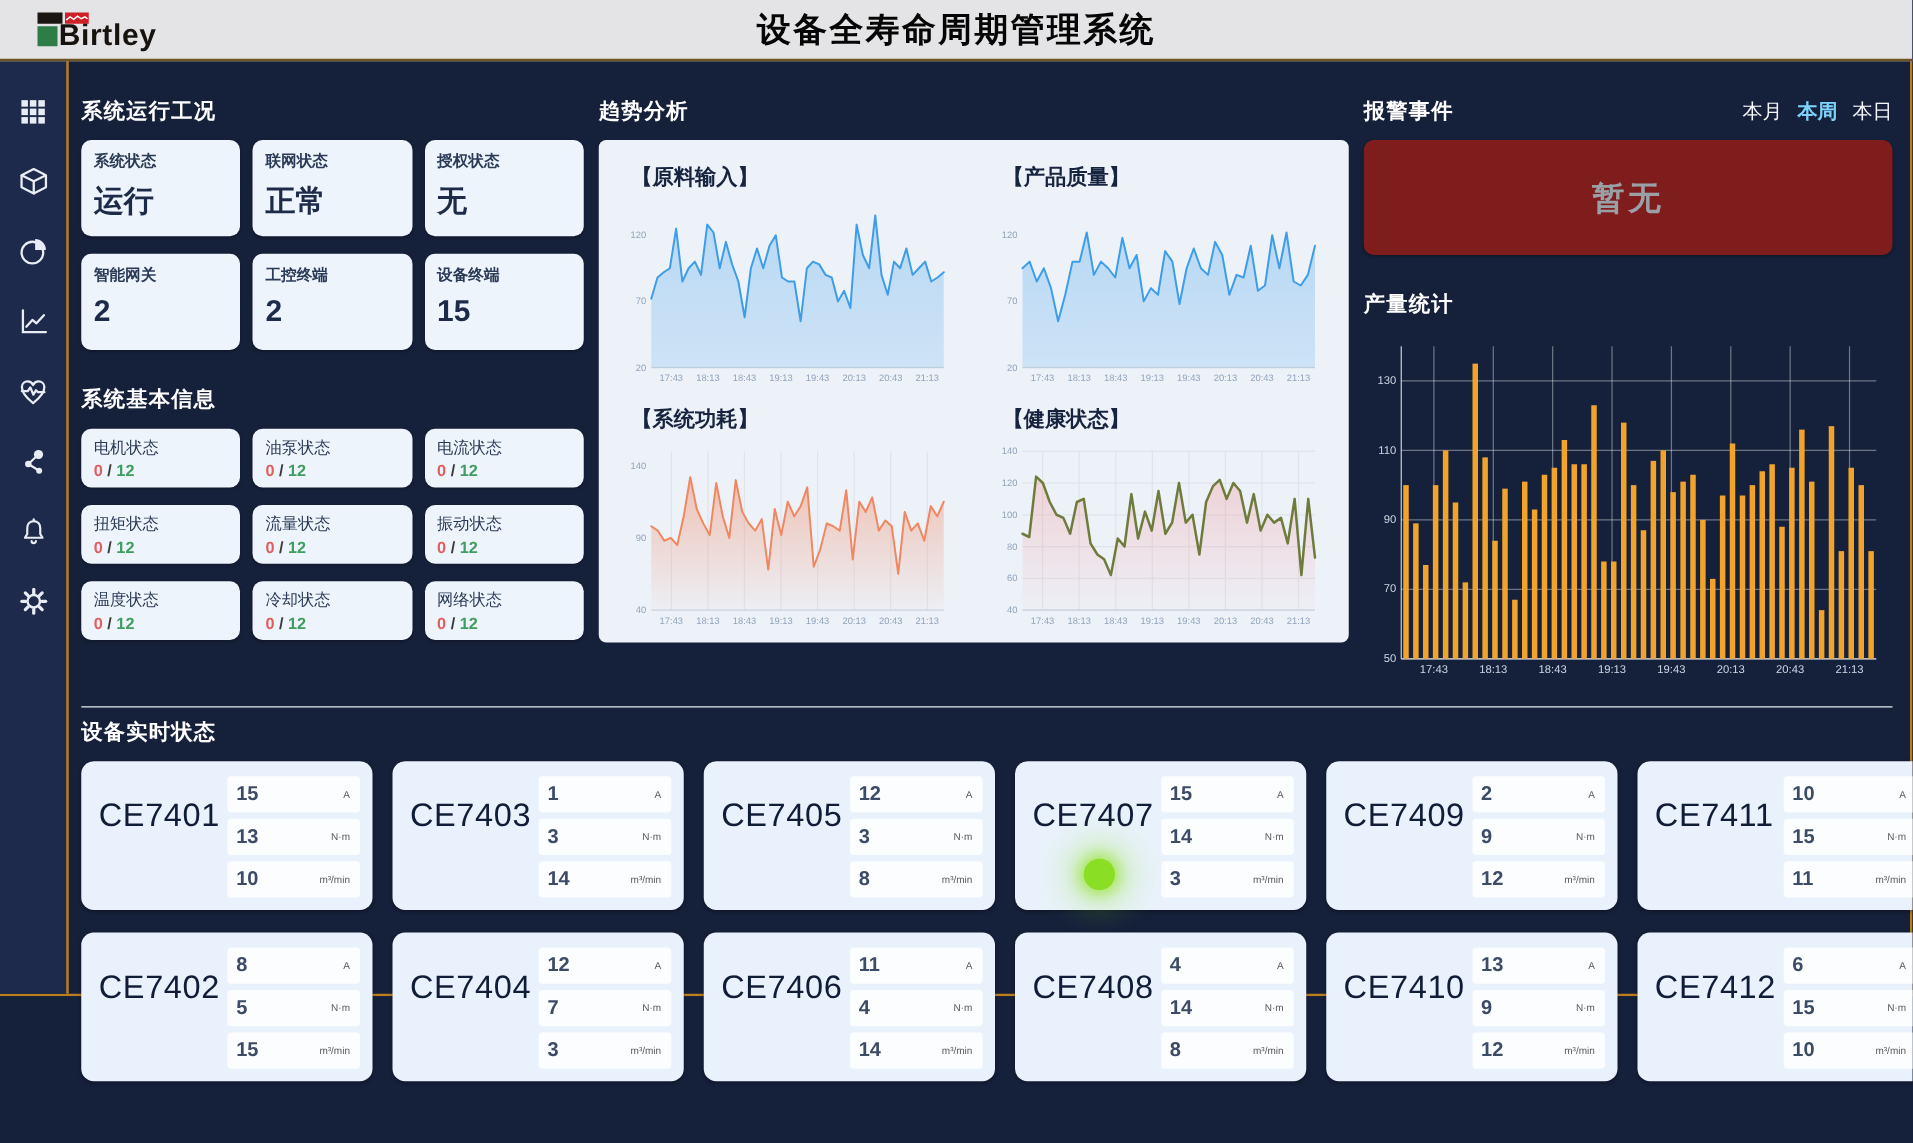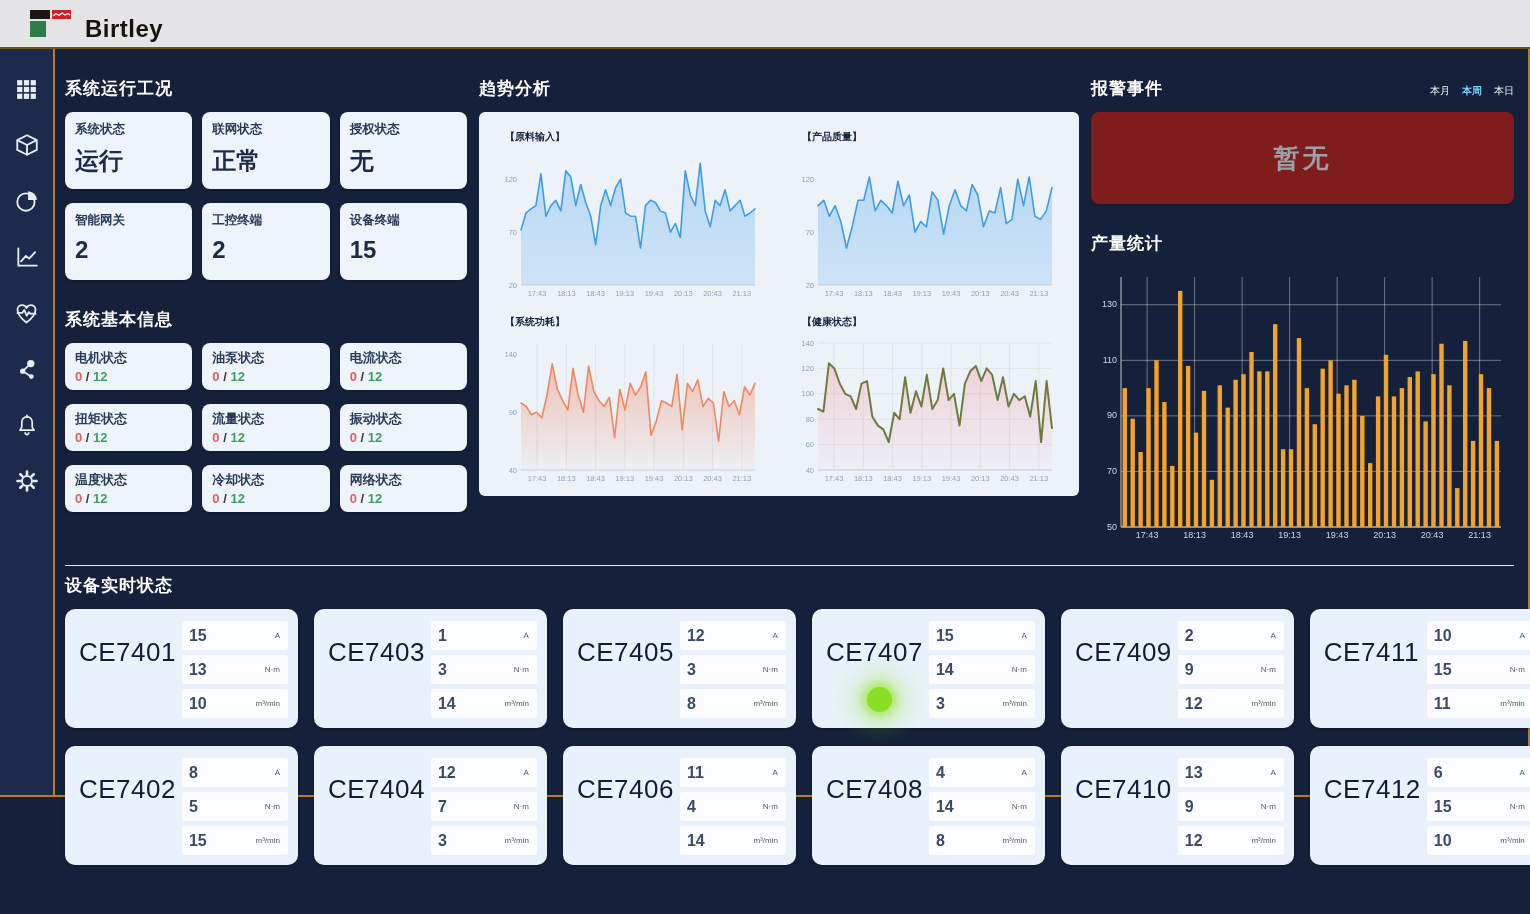--- a/index.html
+++ b/index.html
@@ -10,21 +10,21 @@
   
   .hdr{height:47px;background:#e4e4e6;display:flex;align-items:center;position:relative;
        border-bottom:2px solid #6b5524;flex:0 0 auto;}
   .logo{margin-left:30px;display:flex;flex-direction:column;line-height:0;}
   .logo-row1{display:flex;gap:2px;margin-bottom:2px;margin-left:0;}
   .blk-black{width:20px;height:9px;background:#1c1612;display:inline-block;}
   .blk-red{width:19px;height:9px;background:#ce2127;display:inline-block;position:relative;overflow:hidden;}
   .blk-red svg{position:absolute;left:0;top:0;}
   .logo-row2{display:flex;align-items:center;}
   .blk-green{width:16px;height:16px;background:#2e7d46;display:inline-block;}
-  .logo-text{font-size:24px;font-weight:bold;color:#17120e;letter-spacing:.5px;line-height:16px;margin-left:1px;padding-left:38px;}
+  .logo-text{font-size:24px;font-weight:bold;color:#17120e;letter-spacing:.5px;line-height:16px;margin-left:1px;}
   .app-title{position:absolute;left:50%;top:50%;transform:translate(-50%,-50%);
              font-size:27px;font-weight:bold;color:#050505;letter-spacing:2px;white-space:nowrap;}
 
   
   .app-body{display:flex;height:748px;flex:0 0 auto;border-bottom:2px solid #bb7d1e;border-right:2px solid #bb7d1e;box-sizing:border-box;background:#15203a;}
   .sidebar{width:55px;flex:0 0 auto;background:#1d2a4b;border-right:2px solid #bb7d1e;
            display:flex;flex-direction:column;align-items:center;padding-top:12px;box-sizing:border-box;}
   .nav-item{width:100%;height:56px;display:flex;align-items:center;justify-content:center;color:#e8edf5;cursor:pointer;}
   .nav-item svg{display:block;}
   .content{flex:1;min-width:0;padding:0 14px 0 10px;display:flex;flex-direction:column;}
@@ -39,37 +39,37 @@
 
   
   .run-grid{display:grid;grid-template-columns:repeat(3,1fr);gap:14px 10px;}
   .run-card{height:77px;background:#eef4fb;border-radius:8px;padding:9px 10px;box-sizing:border-box;
             box-shadow:0 1px 2px rgba(0,0,0,.25);}
   .run-label{font-size:12.5px;font-weight:bold;color:#2a3b58;}
   .run-value{font-size:24px;font-weight:bold;color:#1c2b4a;margin-top:7px;}
   .info-grid{display:grid;grid-template-columns:repeat(3,1fr);gap:14px 10px;}
   .info-card{height:47px;background:#eef4fb;border-radius:8px;padding:6px 10px;box-sizing:border-box;
              box-shadow:0 1px 2px rgba(0,0,0,.25);}
-  .info-label{font-size:13px;font-weight:bold;color:#2a3b58;}
+  .info-label{font-size:13px;font-weight:normal;color:#2a3b58;}
   .info-counts{font-size:13px;font-weight:bold;margin-top:2px;}
   .info-cur{color:#e25d5d;}
   .info-slash{color:#3a3a3a;}
   .info-tot{color:#3f9e5f;}
 
   
   .trend-panel{background:#edf2f9;border-radius:6px;padding:10px 14px 8px 14px;
                display:grid;grid-template-columns:1fr 1fr;column-gap:22px;row-gap:4px;}
   .trend-cell{overflow:hidden;}
-  .trend-title{font-size:10px;font-weight:bold;color:#16243f;margin:8px 0 4px 12px;}
+  .trend-title{font-size:17px;font-weight:bold;color:#16243f;margin:8px 0 4px 12px;}
   .chart{line-height:0;}
 
   
   .alarm-head{display:flex;align-items:baseline;justify-content:space-between;}
   .alarm-head .section-title{margin-bottom:12px;}
-  .tabs{font-size:10px;color:#f4f6fa;display:flex;gap:12px;align-items:baseline;}
+  .tabs{font-size:16px;color:#f4f6fa;display:flex;gap:12px;align-items:baseline;}
   .tab{cursor:pointer;}
   .tab.active{color:#7dd3fc;font-weight:bold;}
   .alarm-card{height:92px;background:#7f1d1d;border-radius:8px;display:flex;align-items:center;justify-content:center;
               box-shadow:0 1px 2px rgba(0,0,0,.25);}
   .alarm-empty{font-size:26px;font-weight:bold;color:#9aa0a6;letter-spacing:3px;}
   .prod-chart{margin-top:2px;}
 
   
   .bottom-sec{border-top:1px solid #e6ebf4;margin-top:14px;padding-top:0;}
   .bottom-sec .section-title{margin:8px 0 12px 0;}
@@ -100,20 +100,21 @@
           <svg width="19" height="9" viewBox="0 0 19 9">
               <polyline points="1,6 4,3.5 7,5.5 10,3 13,5 16,3.5 18,5" fill="none" stroke="#ffffff" stroke-width="1.2"></polyline>
             </svg>
         </span>
       </div>
       <div class="logo-row2">
         <span class="blk-green"></span>
         <span class="logo-text">Birtley</span>
       </div>
     </div>
+    <div class="app-title">设备全寿命周期管理系统</div>
   </header>
 
   <div class="app-body">
 
     <nav class="sidebar">
       <div class="nav-item" title="">
         <span>
             <svg width="25" height="25" viewBox="0 0 24 24">
               <g fill="#e8edf5">
                 <rect x="3" y="3" width="5" height="5"></rect>

